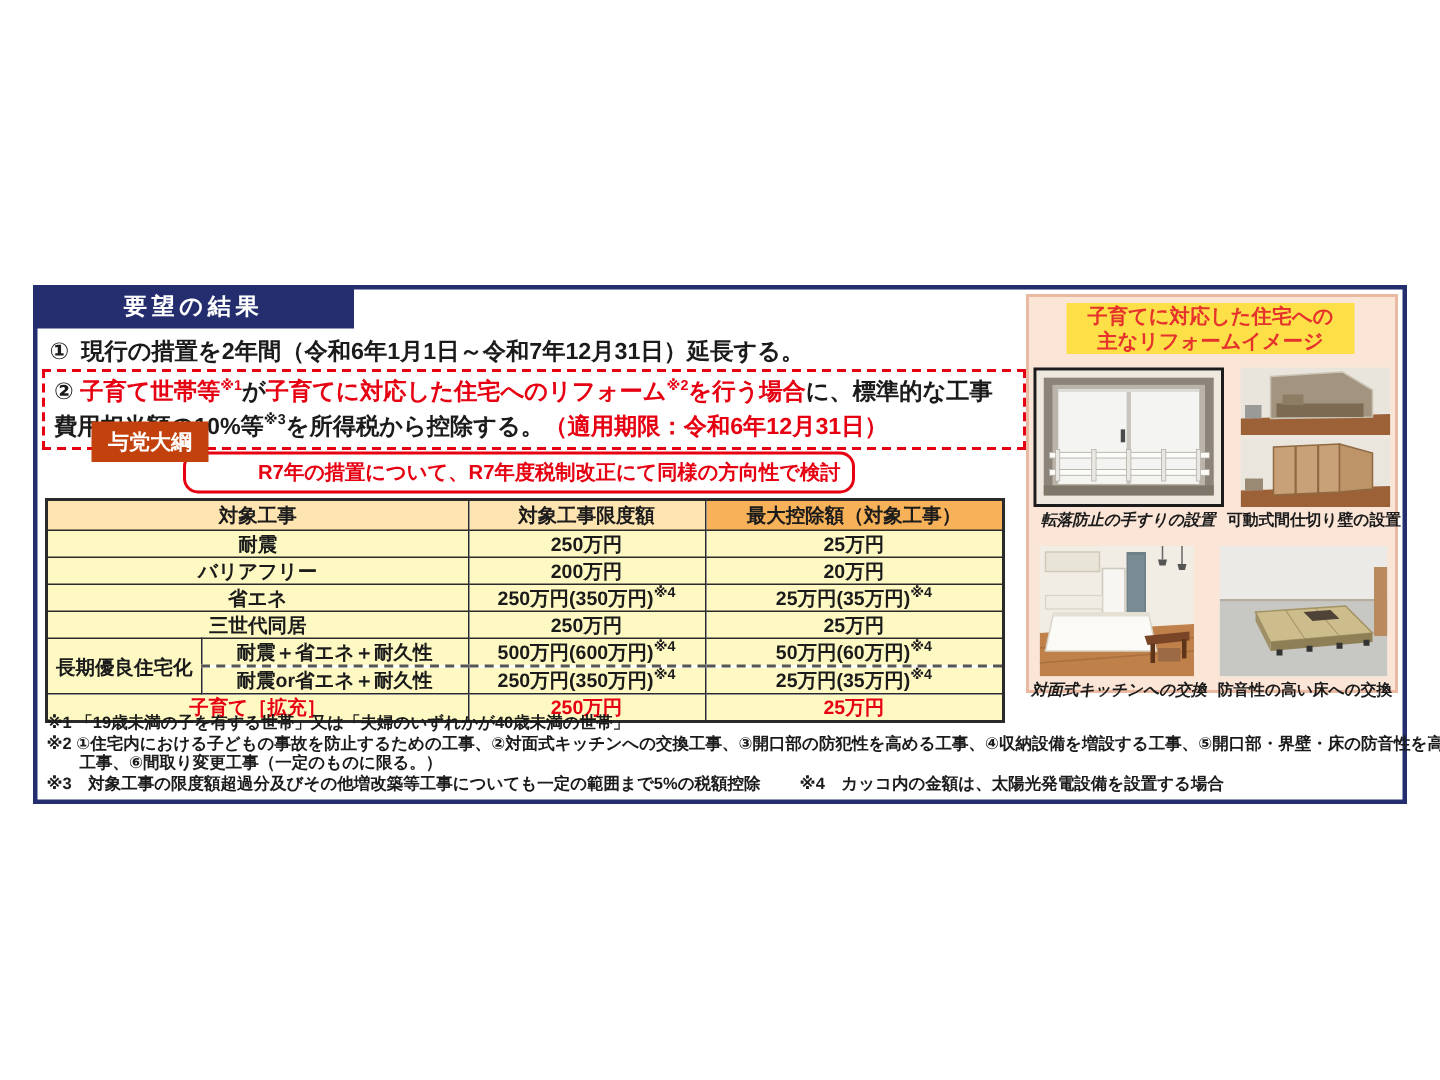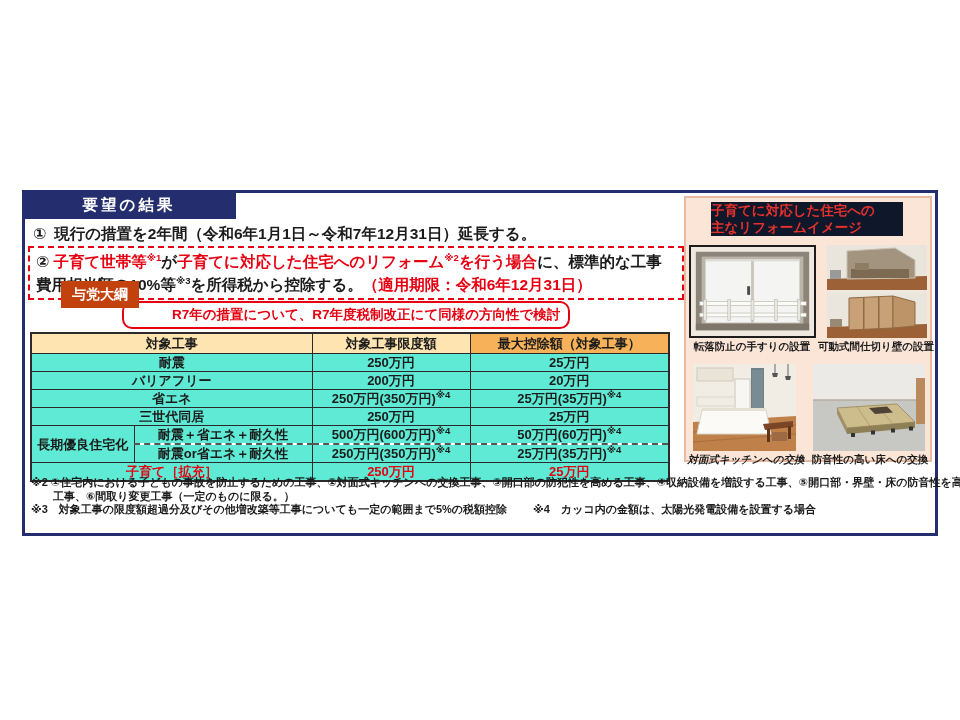--- a/index.html
+++ b/index.html
@@ -17,40 +17,40 @@
   .red{color:#e60012;}
   sup.fn{font-size:9.5px;vertical-align:super;line-height:0;}
   .badge{position:absolute;left:36px;top:88px;height:27px;line-height:27px;padding:0 11px;
          background:#c2410c;color:#fff;font-size:14px;z-index:3;white-space:nowrap;}
   .round-note{position:absolute;left:97px;top:108px;width:448px;height:28px;box-sizing:border-box;
               border:2px solid #e60012;border-radius:10px;background:#fff;color:#e60012;
               font-size:13.5px;line-height:24px;padding-left:48px;z-index:2;white-space:nowrap;}
   table.tbl{position:absolute;left:5px;top:139px;border-collapse:collapse;table-layout:fixed;
             border:2px solid #2a2a2a;}
   .tbl th,.tbl td{border:1px solid #2a2a2a;text-align:center;font-size:13px;font-weight:bold;
-                  padding:0;height:17px;line-height:15px;overflow:hidden;white-space:nowrap;background:#5eead4;}
+                  padding:0;height:17px;line-height:15px;overflow:hidden;white-space:nowrap;background:#fef9c3;}
   .tbl tr.hdr th{height:19px;background:#fde4b0;color:#1b1b1b;margin-top:12px;}
   .tbl tr.hdr th.max{background:#f6b159;}
   .tbl td.db{border-bottom:2px dashed #555;}
   .tbl tr.redrow td{color:#e60012;}
   .notes{position:absolute;left:6px;top:283px;width:904px;font-size:11px;line-height:13.6px;}
   .note{white-space:nowrap;}
   .note .n4{margin-left:26px;}
   .panel{position:absolute;left:659px;top:3px;width:248px;height:266px;box-sizing:border-box;
          background:#fbe5d7;border:2px solid #e9b9a2;}
-  .ptitle{position:absolute;left:25px;top:4px;width:192px;height:34px;background:#0f172a;
-          color:#e5322d;font-size:13.5px;line-height:17px;text-align:left;white-space:nowrap;}
+  .ptitle{position:absolute;left:25px;top:4px;width:192px;height:34px;background:#fde047;
+          color:#e5322d;font-size:13.5px;line-height:17px;text-align:center;white-space:nowrap;}
   .photo{position:absolute;overflow:hidden;background:#efe8df;}
   .photo svg{display:block;width:100%;height:100%;}
   .pw{left:3px;top:47px;width:127px;height:93px;border:2px solid #1c1c1c;box-sizing:border-box;}
   .pp{left:141px;top:47px;width:100px;height:93px;}
   .pk{left:7px;top:166px;width:103px;height:87px;}
   .pf{left:127px;top:166px;width:112px;height:87px;}
   .cap{position:absolute;font-size:10.5px;text-align:center;white-space:nowrap;color:#1b1b1b;}
-  .c1{left:-2px;top:142px;width:136px;}
+  .c1{left:-2px;top:142px;width:136px;font-style:italic;}
   .c2{left:132px;top:142px;width:116px;}
   .c3{left:-3px;top:255px;width:126px;font-style:italic;}
   .c4{left:121px;top:255px;width:126px;}
 </style>
 </head>
 <body>
 
 <div class="canvas">
   <div class="main-box">
 
@@ -121,20 +121,21 @@
       </tr>
       <tr class="redrow">
         <td colspan="2">子育て［拡充］</td>
         <td>250万円</td>
         <td>25万円</td>
       </tr>
     </tbody>
       </table>
 
     <div class="notes">
+      <div class="note">※1 「19歳未満の子を有する世帯」又は「夫婦のいずれかが40歳未満の世帯」</div>
       <div class="note">※2 ①住宅内における子どもの事故を防止するための工事、②対面式キッチンへの交換工事、③開口部の防犯性を高める工事、④収納設備を増設する工事、⑤開口部・界壁・床の防音性を高める</div>
       <div class="note" style="padding-left:22px;">工事、⑥間取り変更工事（一定のものに限る。）</div>
       <div class="note">
         <span>※3　対象工事の限度額超過分及びその他増改築等工事についても一定の範囲まで5%の税額控除</span><span class="n4">※4　カッコ内の金額は、太陽光発電設備を設置する場合</span>
       </div>
     </div>
 
     <div class="panel">
       <div class="ptitle">
         <div>子育てに対応した住宅への</div>

